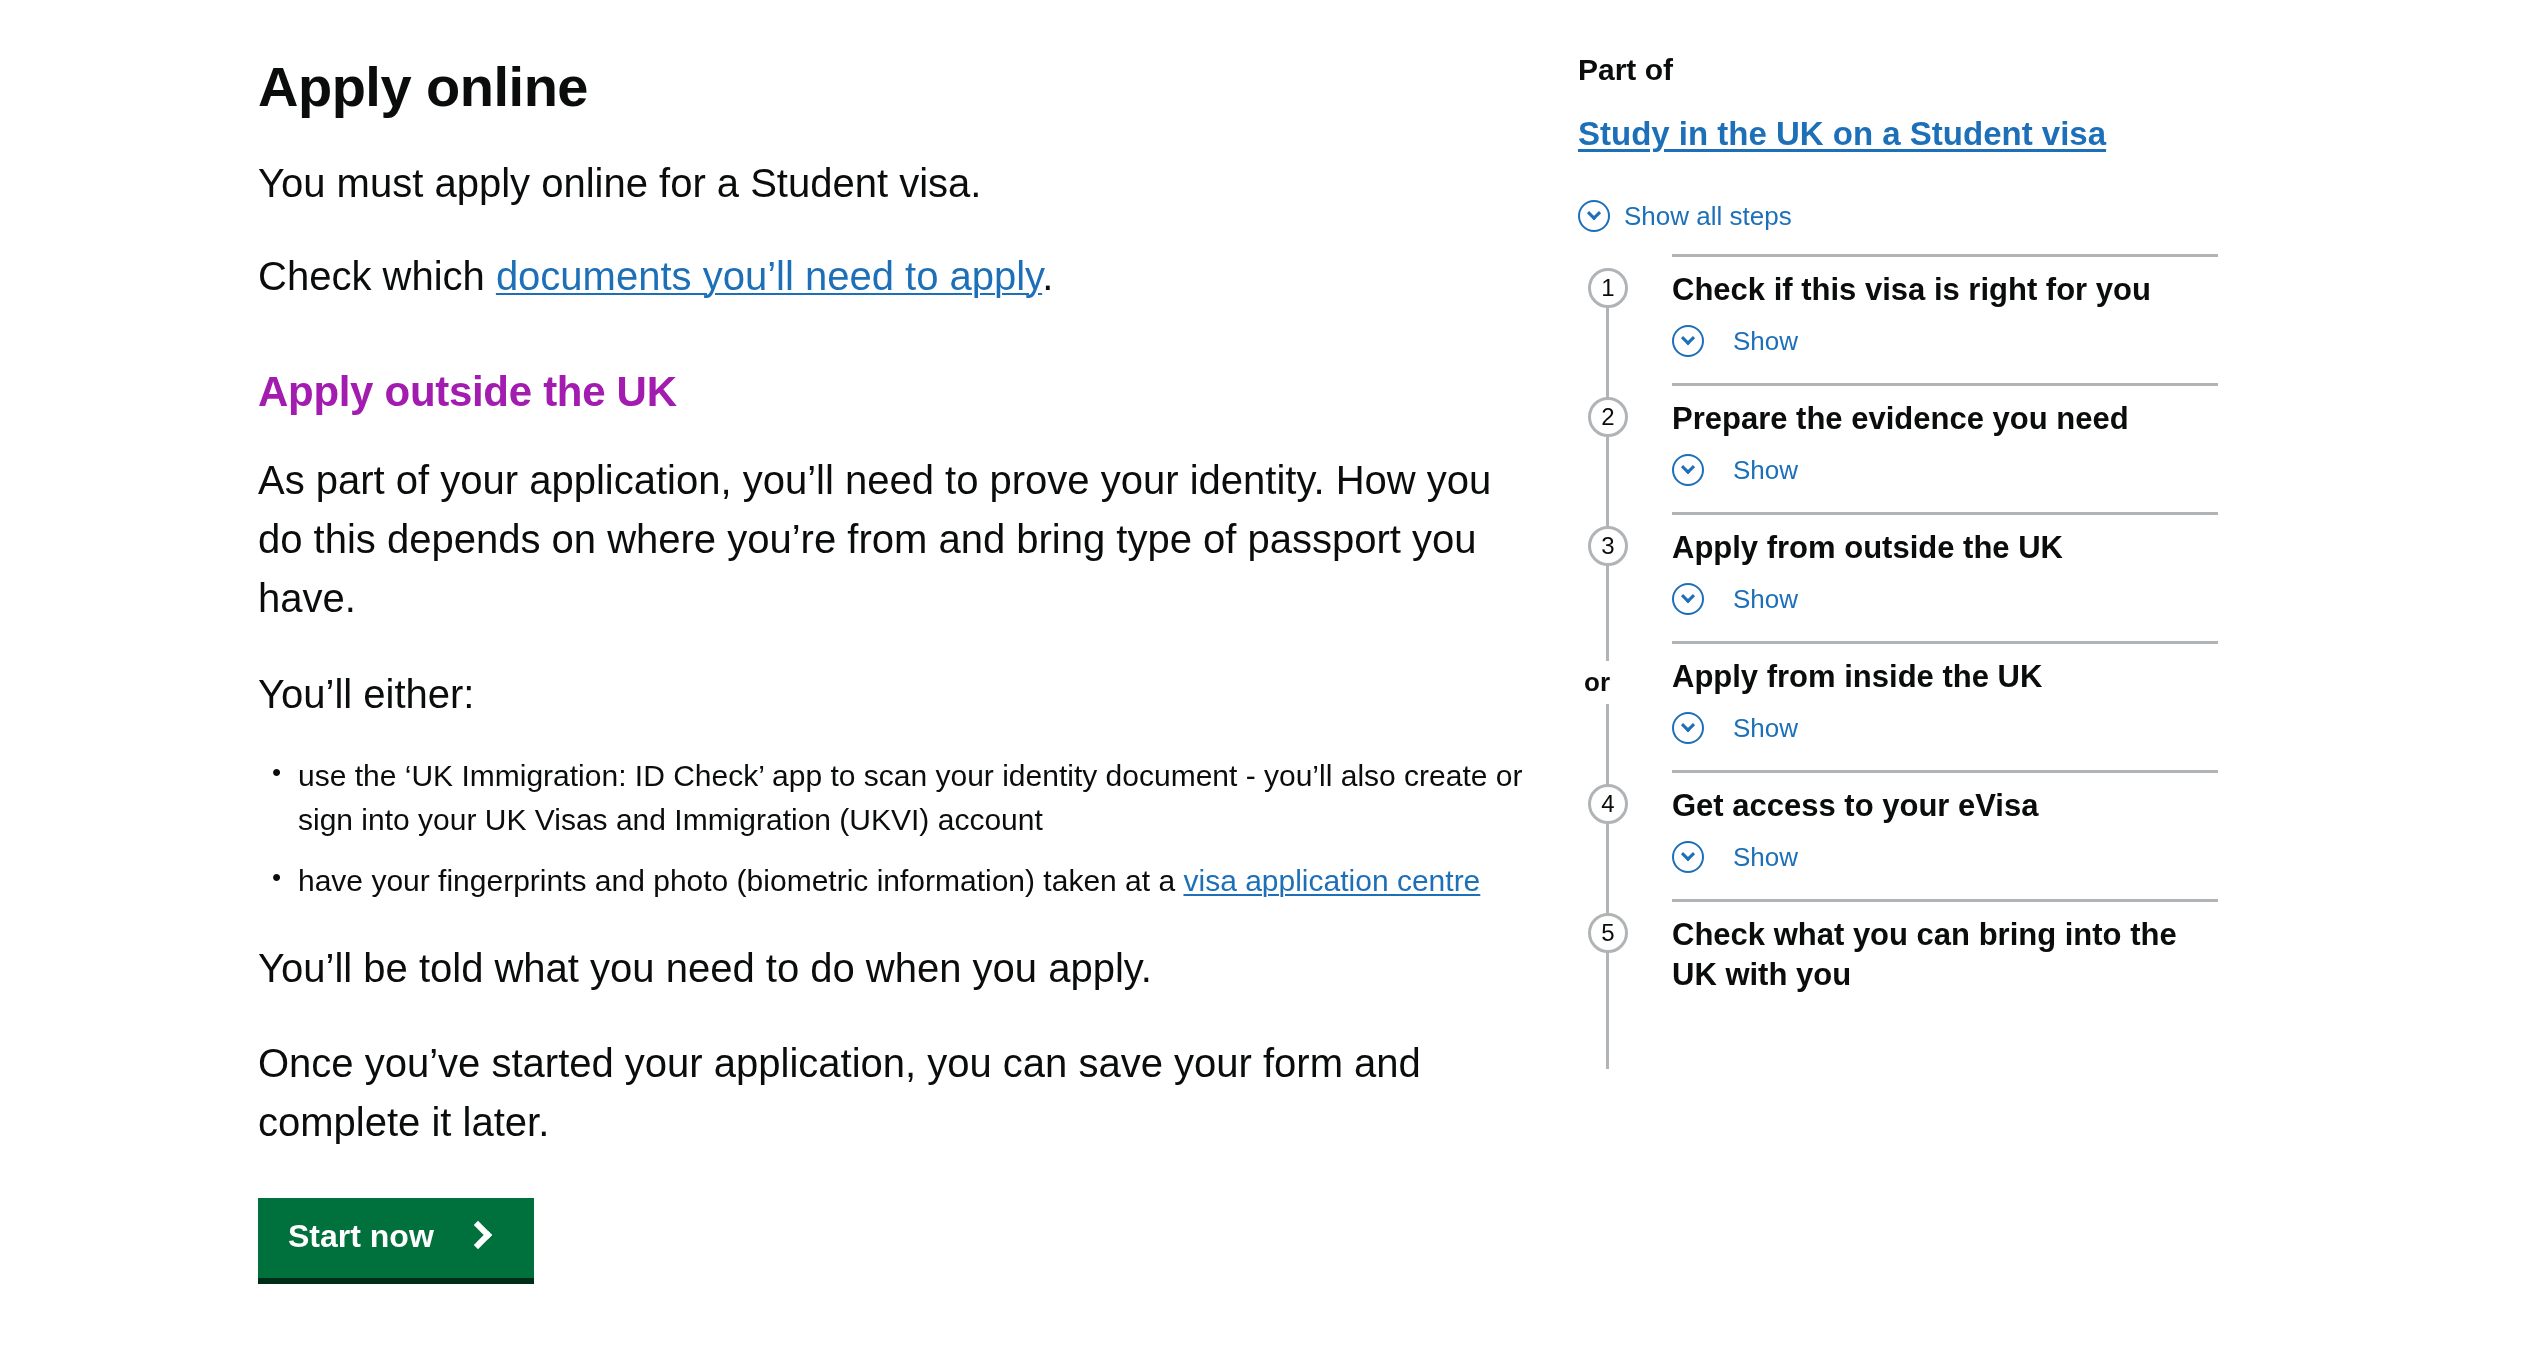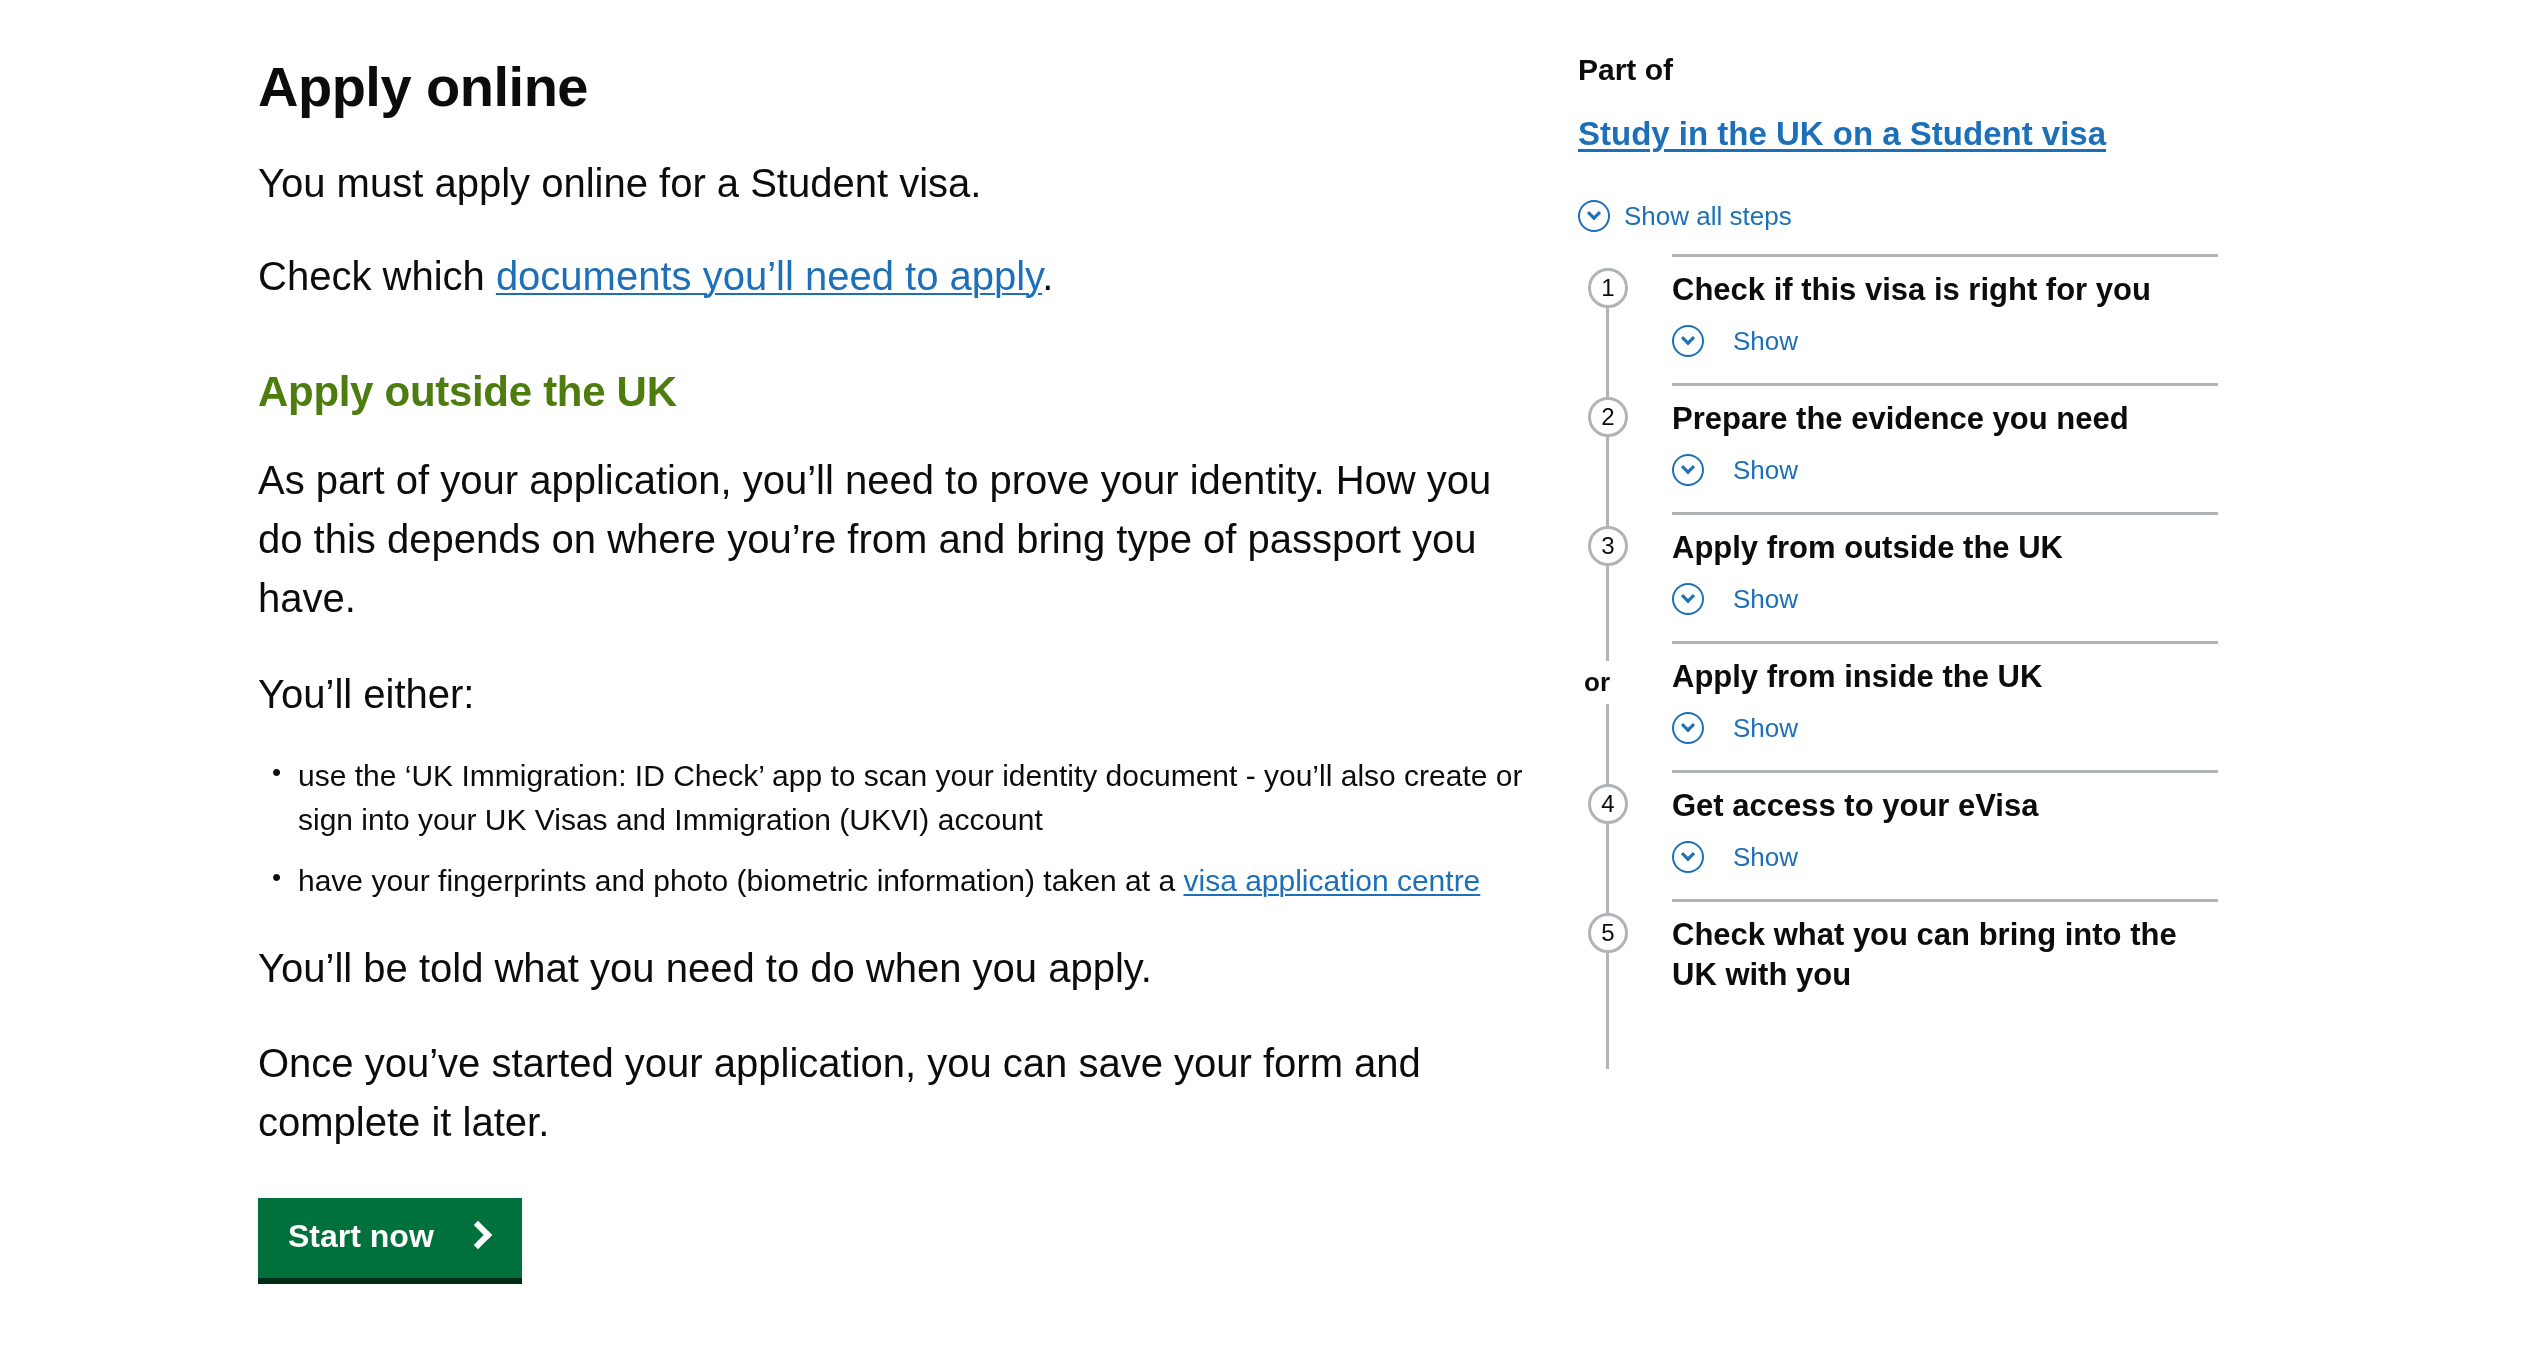--- a/index.html
+++ b/index.html
@@ -36,21 +36,21 @@
     letter-spacing: -0.5px;
     margin: 14px 0 0 0;
     color: #0b0c0c;
   }
   h2.section-title {
     font-size: 42px;
     line-height: 1.12;
     font-weight: 700;
     letter-spacing: -0.3px;
     margin: 62px 0 0 0;
-    color: #4d7c0f;
+    color: #a21caf;
   }
   p.body {
     font-size: 40px;
     line-height: 1.48;
     margin: 36px 0 0 0;
     color: #0b0c0c;
     max-width: 1258px;
   }
   p.body.tight { margin-top: 34px; }
   a.gov-link {
@@ -79,21 +79,21 @@
     font-size: 26px;
   }
   .start-btn {
     display: inline-flex;
     align-items: center;
     gap: 34px;
     background: #00703c;
     color: #ffffff;
     font-size: 32px;
     font-weight: 700;
-    padding: 22px 34px 26px 30px;
+    padding: 22px 46px 26px 30px;
     margin-top: 46px;
     border: 0;
     border-bottom: 6px solid #002d18;
     cursor: pointer;
     font-family: "Liberation Sans", sans-serif;
     line-height: 1;
   }
   .start-btn .chev {
     display: inline-block;
     width: 20px;

